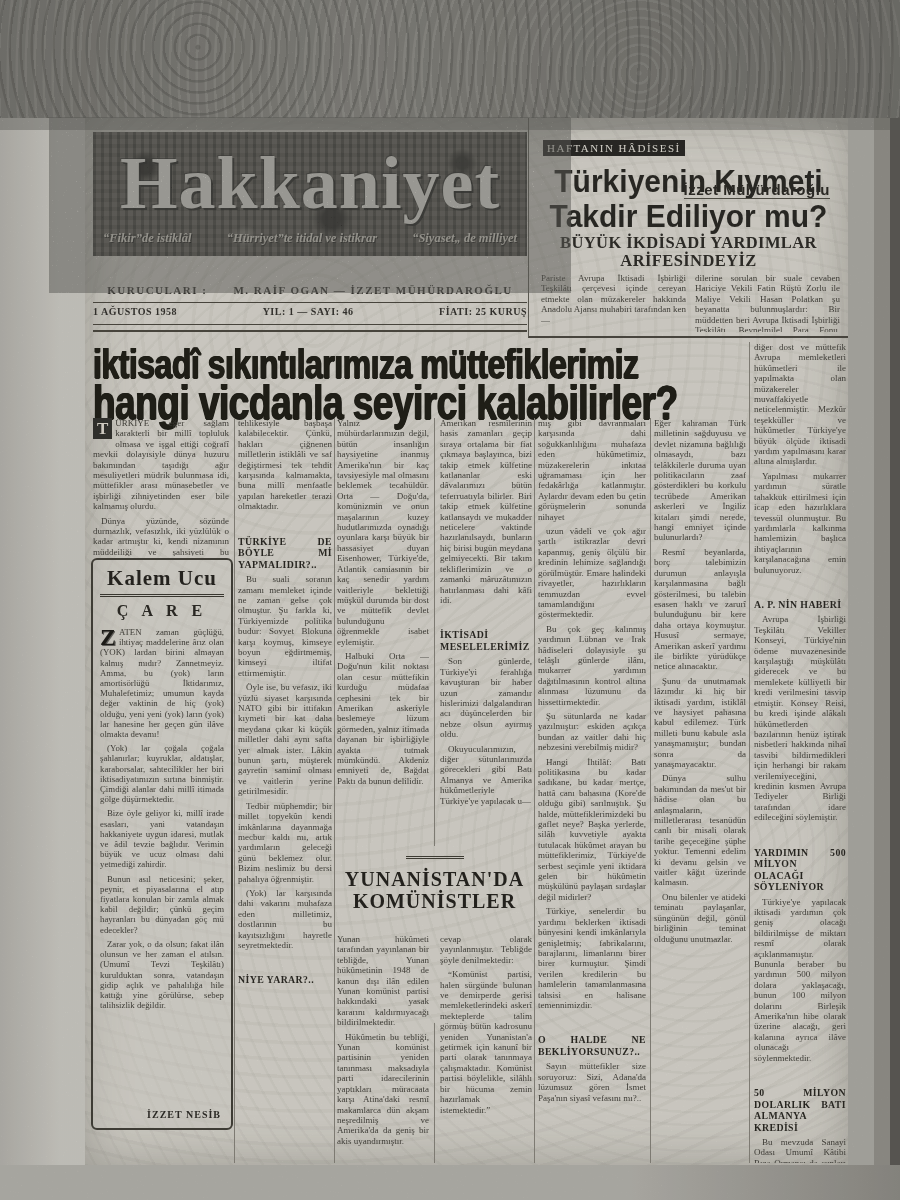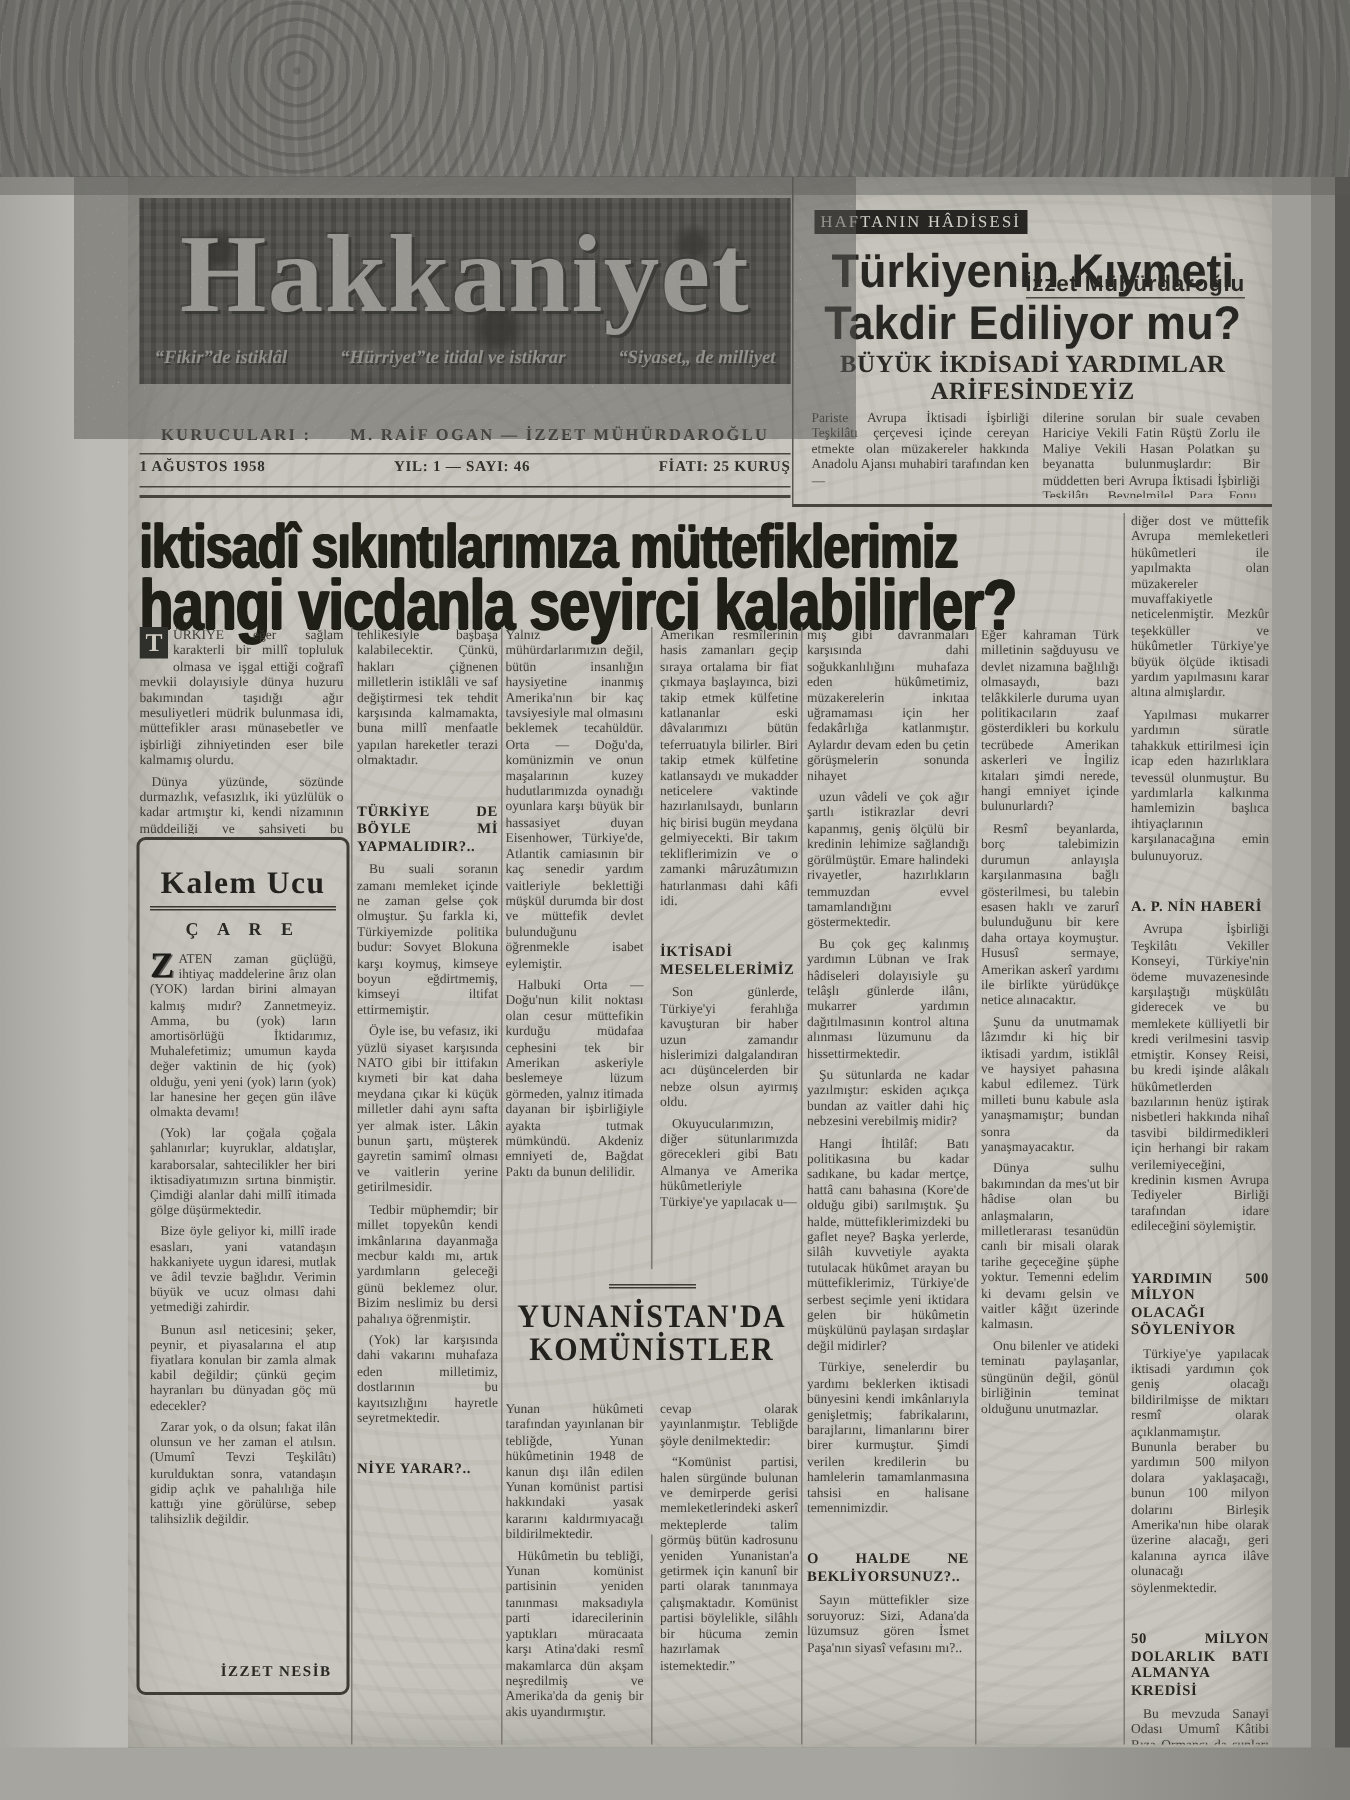--- a/index.html
+++ b/index.html
@@ -73,24 +73,24 @@
   
   .t{font-size:9px;line-height:10.4px;color:#3a3832;text-align:justify;overflow:hidden;position:absolute;}
   .t p{margin:0 0 4px;text-indent:8px;}
   .t p.noind{text-indent:0;}
   .sh{font-weight:bold;font-size:9.8px;line-height:11.5px;letter-spacing:.4px;margin:24px 0 4px;color:#201e19;text-indent:0;}
   .dc{float:left;font-size:33px;line-height:26px;font-weight:bold;color:#14130f;margin:0 3px 0 0;
     text-shadow:1px 1px 0 rgba(20,19,16,.6);}
   .dc.boxed{background:#2a2925;color:#ded9cf;font-size:17px;line-height:19px;padding:1px 4px;text-shadow:none;}
   
   .kalem{position:absolute;left:6px;top:440px;width:142px;height:572px;border:2px solid #3b3831;
-    border-radius:6px;padding:16px 7px;overflow:hidden;background:rgba(216,213,205,.4);}
+    border-radius:6px;padding:6px 7px;overflow:hidden;background:rgba(216,213,205,.4);}
   .kalem-head{font-size:21px;font-weight:bold;text-align:center;color:#1d1b17;
     border-bottom:3px double #34312a;padding-bottom:3px;margin-bottom:5px;letter-spacing:1px;}
-  .kalem-title{text-align:center;font-weight:bold;font-size:12px;letter-spacing:5px;margin:2px 0 7px;color:#24221d;}
+  .kalem-title{text-align:center;font-weight:bold;font-size:16px;letter-spacing:5px;margin:2px 0 7px;color:#24221d;}
   .kalem .kt{font-size:8.8px;line-height:10.2px;text-align:justify;color:#3a3832;}
   .kalem .kt p{margin:0 0 4px;text-indent:7px;}
   .signature{position:absolute;right:10px;bottom:8px;font-weight:bold;font-size:10px;letter-spacing:1px;color:#24221d;}
   
   .center-art{position:absolute;left:252px;top:300px;width:195px;height:745px;overflow:hidden;}
   .c-row{display:flex;gap:11px;overflow:hidden;}
   .c-row>div{flex:1;font-size:9px;line-height:10.4px;color:#3a3832;text-align:justify;font-family:Liberation Serif, serif;}
   .c-row p{margin:0 0 4px;text-indent:8px;}
   .c-row p.noind{text-indent:0;}
   .c-top{height:428px;}

